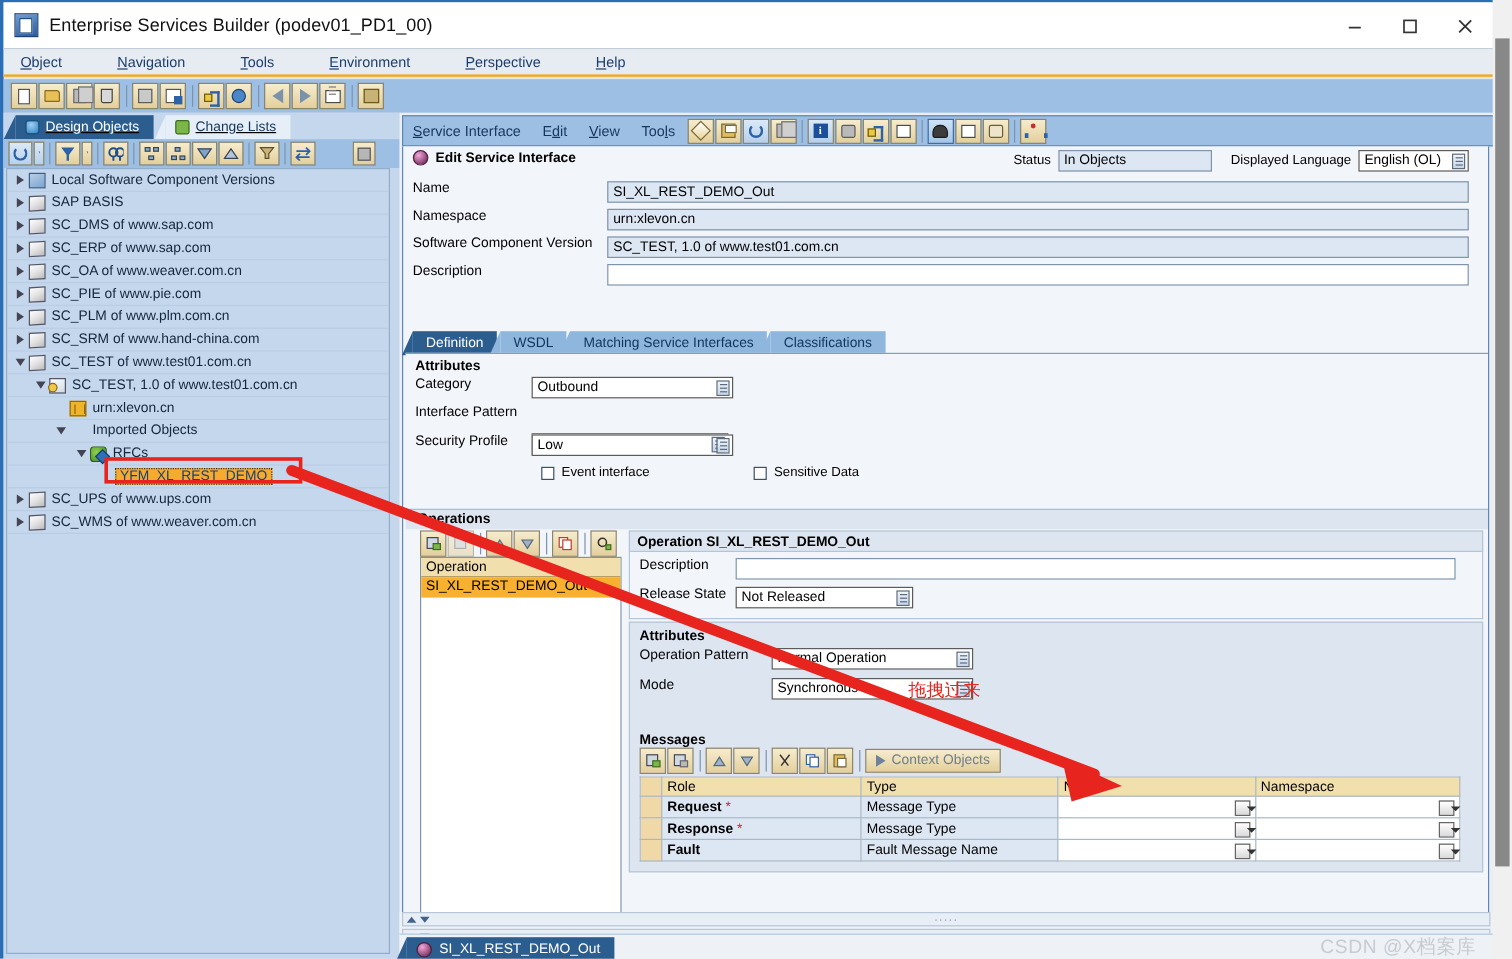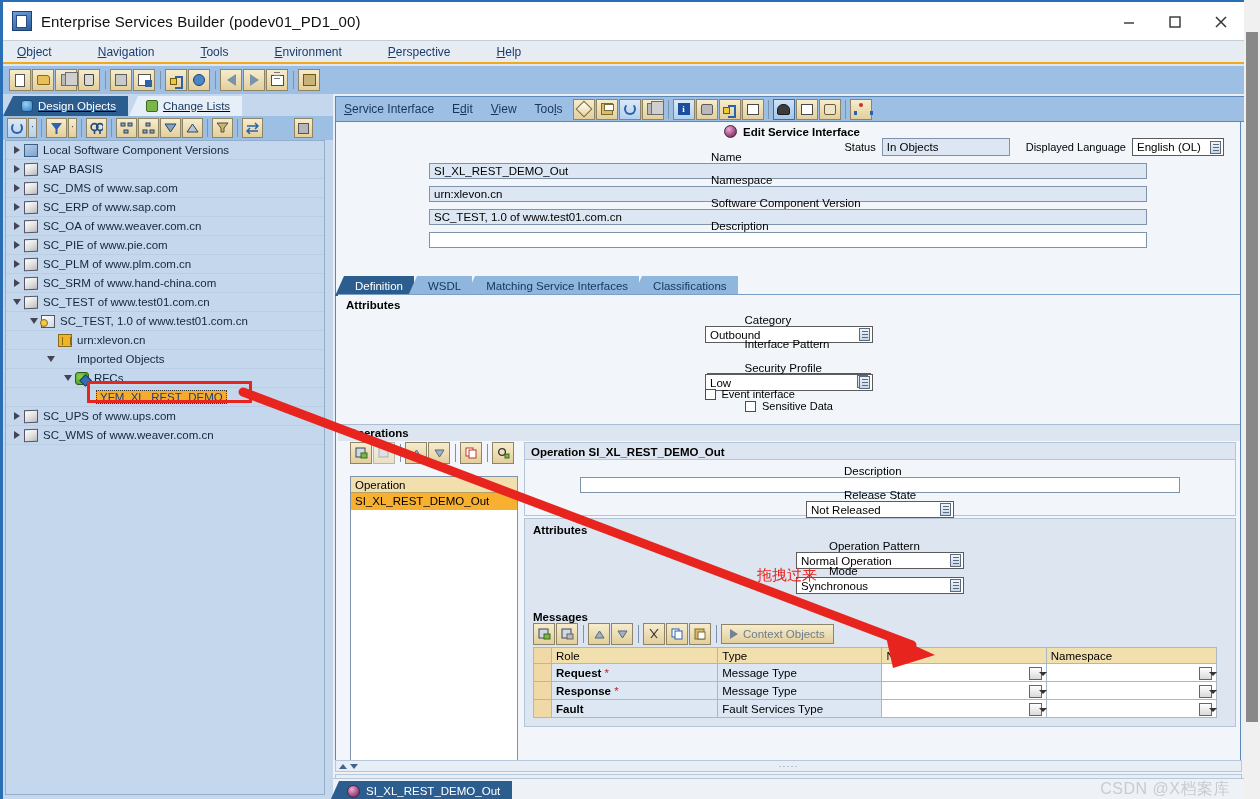--- a/index.html
+++ b/index.html
@@ -272,21 +272,21 @@
   .ic-net::after{content:"";position:absolute;left:0;bottom:0;width:13px;height:4px;background:transparent;border-left:3px solid #2b62a8;border-right:3px solid #2b62a8;}
   .ic-pin{width:10px;height:12px;background:#cdb77f;border:1px solid #6a5e3a;}
   .ic-xclose{width:12px;height:12px;background:#23538f;color:#fff;font-size:10px;display:flex;align-items:center;justify-content:center;}
 
   .editor-body {
     position: absolute; left: 2px; top: 28px;
     width: 906px; height: 640px;
     background: #f2f5f9;
     border: 1px solid #5c87b6; border-top: none;
   }
-  .hdr-row { display:flex; align-items:center; height:20px; margin-top:3px;flex-direction:column; }
+  .hdr-row { display:flex; align-items:flex-start; height:20px; margin-top:3px; }
   .hdr-title {
     display:flex;align-items:center; gap:6px;
     font-weight:bold; font-size:11.5px; color:#000; padding-left:8px;
   }
   .ic-sphere {
     width:13px;height:13px;border-radius:50%;
     background: radial-gradient(circle at 35% 30%, #f2a8d8, #8a3f72 70%, #5e2b50);
     border:1px solid #4a2340;
   }
   .field-label { width:170px; padding-left:8px; font-size:11.5px; color:#000;}
@@ -338,21 +338,21 @@
   .ops-header {
     position:absolute; left:2px; top:302px; width:902px; height:17px;
     background:#dde6f0; border-top:1px solid #a7bdd4;
     font-weight:bold; font-size:11.5px; padding-left:10px; line-height:17px;
   }
   .ops-list {
     position:absolute; left:14px; top:320px; width:170px; height:340px;
   }
   .ops-tb { display:flex; align-items:center; height:22px; }
   .ops-grid {
-    margin-top:12px; width:168px; height:306px;
+    margin-top:0; width:168px; height:306px;
     background:#fff; border:1px solid #7f94ab;
   }
   .ops-col-head {
     height:16px; background:#f1dfae; border-bottom:1px solid #b99f63;
     font-size:11.5px; padding-left:4px; line-height:16px; color:#000;
   }
   .ops-row-sel {
     height:17px; background:#f7b030; font-size:11.5px; padding-left:4px;
     line-height:17px; color:#000;
   }
@@ -1062,21 +1062,21 @@
                       <td class="white">
                         <span class="cellpick"></span>
                       </td>
                       <td class="white">
                         <span class="cellpick"></span>
                       </td>
                     </tr>
                     <tr>
                       <td class="rowmark"></td>
                       <td><b>Fault</b></td>
-                      <td>Fault Services Type</td>
+                      <td>Fault Message Name</td>
                       <td class="white">
                         <span class="cellpick"></span>
                       </td>
                       <td class="white">
                         <span class="cellpick"></span>
                       </td>
                     </tr>
                   </tbody>
               </table>
             </div>

